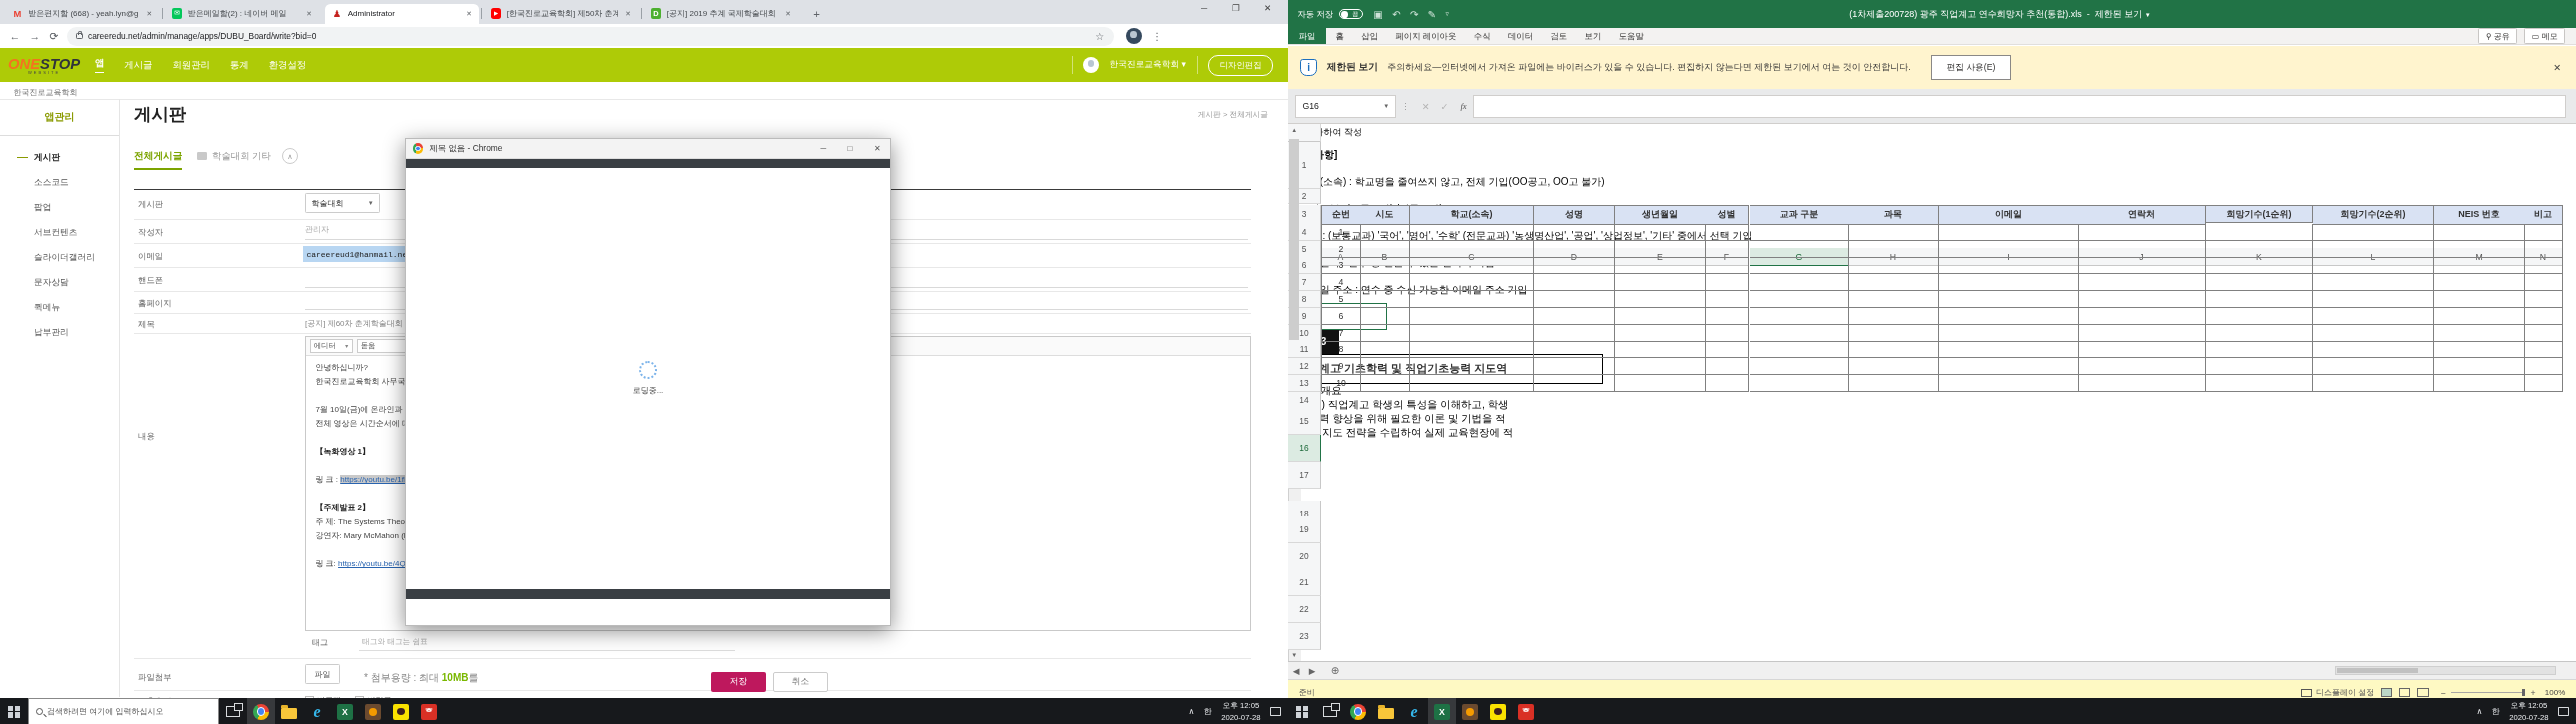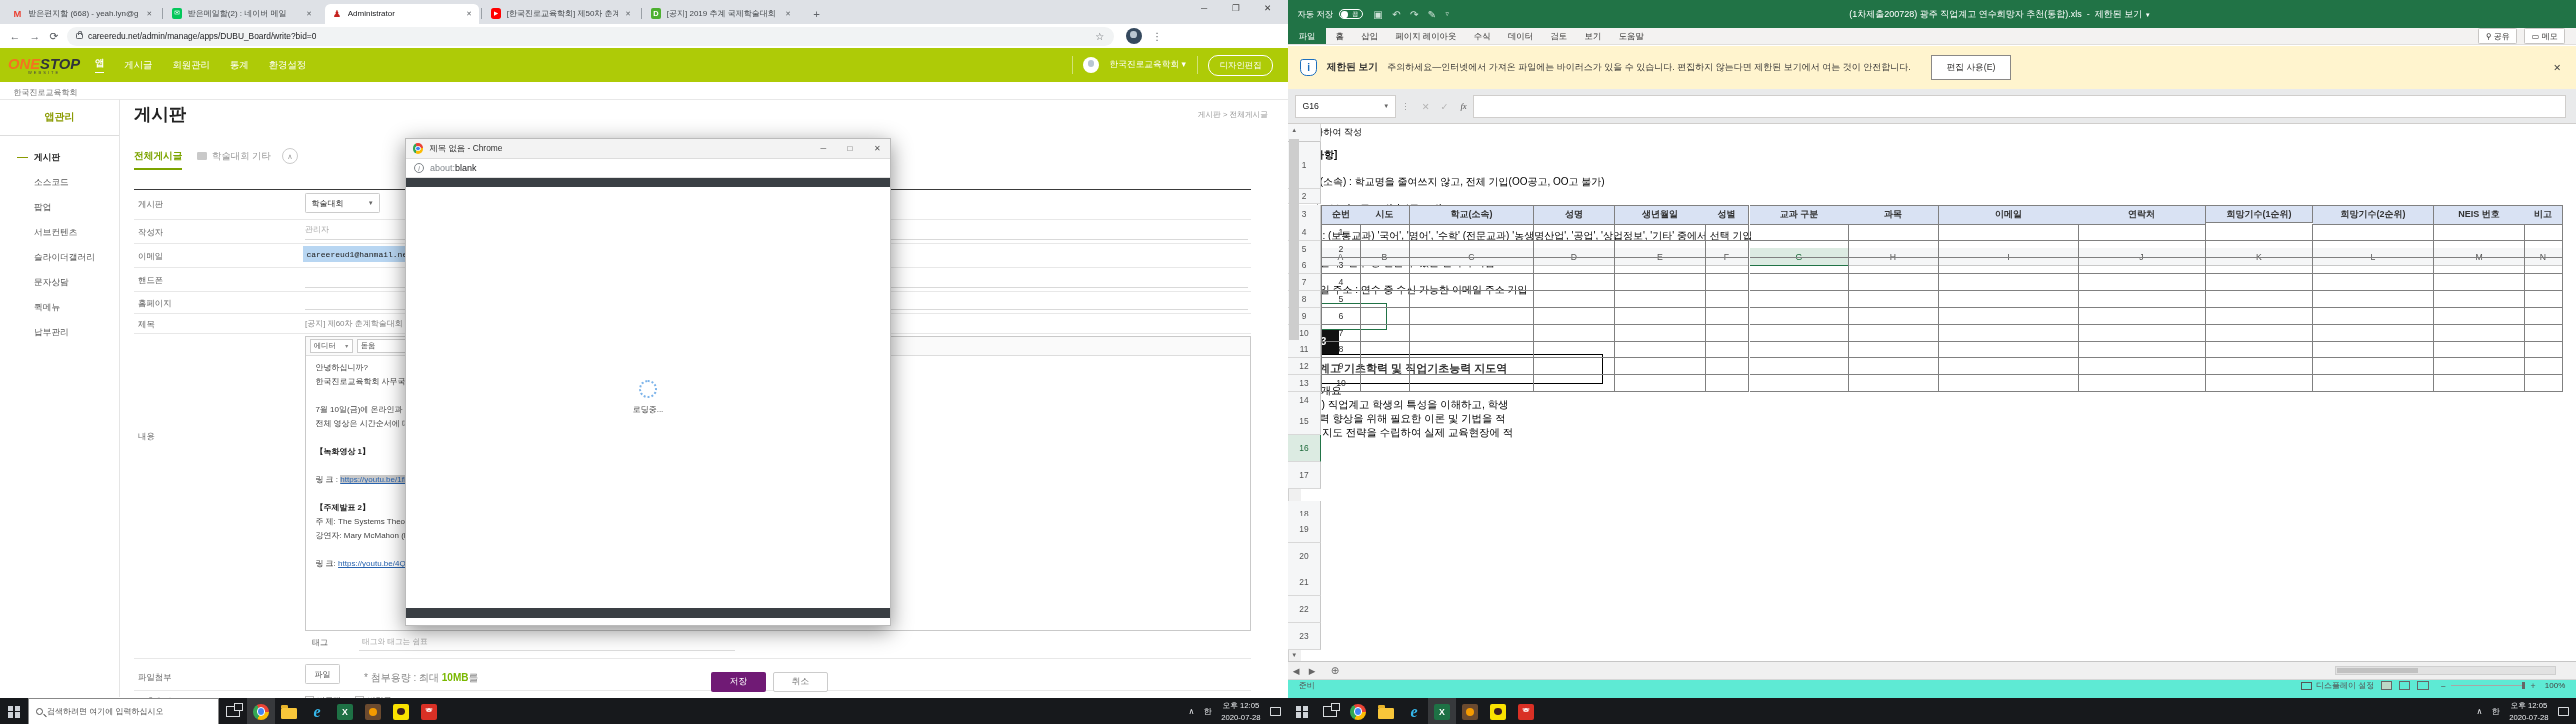--- a/index.html
+++ b/index.html
@@ -280,34 +280,30 @@
 
     <div class="flabel" style="top:635px">공지설정</div>
     <div id="noticeopts" class="ab" style="left:305px;top:633px;font-size:8px;color:#555;display:flex;gap:14.8px">
         <div><span class="rad on"></span>설정안함</div>
         <div><span class="rad"></span>현재 게시판에 공지</div>
         <div><span class="rad"></span>전체 게시판에 공지</div>
       </div>
 
   </div>
 
-  <div class="ab" style="left:711px;top:672px;width:55px;height:20px;background:#701a75;border-radius:2px;color:#fff;display:flex;align-items:center;justify-content:center;font-size:8.7px;z-index:5">저장</div>
+  <div class="ab" style="left:711px;top:672px;width:55px;height:20px;background:#be185d;border-radius:2px;color:#fff;display:flex;align-items:center;justify-content:center;font-size:8.7px;z-index:5">저장</div>
   <div class="ab" style="left:773px;top:672px;width:55px;height:20px;border:0.7px solid #ccc;border-radius:2px;color:#777;display:flex;align-items:center;justify-content:center;font-size:8.7px;background:#fff;z-index:5">취소</div>
 
   <div id="popup">
     <div style="height:20px;background:#f3f3f3;display:flex;align-items:center;border-bottom:0.7px solid #ddd">
       <span class="chromeball" style="margin:0 6px 0 6.7px"></span>
       <span style="font-size:8.4px;color:#333">제목 없음 - Chrome</span>
       <span style="margin-left:auto;color:#555;font-size:8px">─</span>
       <span style="margin:0 21.5px;color:#555;font-size:8px">□</span>
       <span style="margin-right:9.4px;color:#555;font-size:8px">✕</span>
-    </div>
-    <div style="height:19px;background:#fff;display:flex;align-items:center;border-bottom:0.7px solid #e0e0e0">
-      <span style="width:10px;height:10px;border:1px solid #80868b;border-radius:50%;color:#80868b;font-size:6.7px;display:flex;align-items:center;justify-content:center;margin:0 6px 0 8px;font-style:italic">i</span>
-      <span style="font-size:9px"><span style="color:#80868b">about:</span><span style="color:#202124">blank</span></span>
     </div>
     <div style="height:9.4px;background:#3a3f44"></div>
     <div style="height:421px;background:#fff;display:flex;flex-direction:column;align-items:center;justify-content:center">
       <div class="spin"></div>
       <div style="margin-top:6.7px;font-size:8px;color:#444">로딩중...</div>
     </div>
     <div style="height:9.4px;background:#3a3f44"></div>
   </div>
 
   <div class="task">
@@ -647,21 +643,21 @@
 
   <div class="ab" style="left:0;top:661px;width:1288px;height:18px;background:#f0f0f0;border-top:0.7px solid #c6c6c6;display:flex;align-items:stretch">
     <span style="display:flex;align-items:center;padding:0 4.7px;color:#666">◀</span>
     <span style="display:flex;align-items:center;padding:0 4.7px;color:#666;margin-right:4px">▶</span>
     <span style="display:flex;align-items:center;margin-left:6.7px;color:#666;font-size:10px">⊕</span>
     <div style="margin-left:auto;margin-right:20px;align-self:center;width:221px;height:8.7px;background:#e2e2e2;border:0.7px solid #cfcfcf;position:relative">
       <div style="position:absolute;left:1.3px;top:1.3px;width:81px;height:4.7px;background:#c1c1c1"></div>
     </div>
   </div>
 
-  <div class="ab" style="left:0;top:679px;width:1288px;height:19px;background:#5eead4;border-top:0.7px solid #d6d6d6;display:flex;align-items:flex-start">
+  <div class="ab" style="left:0;top:679px;width:1288px;height:19px;background:#fef9c3;border-top:0.7px solid #d6d6d6;display:flex;align-items:flex-end">
     <span style="margin-left:10.7px;font-size:8px;color:#555">준비</span>
     <div style="margin-left:auto;display:flex;align-items:center;padding-right:10.7px">
       <span style="width:10.7px;height:8px;border:1px solid #555;margin-right:4px"></span>
       <span style="font-size:8px;color:#555">디스플레이 설정</span>
       <span class="vicon" style="background:#bcd7c6"></span>
       <span class="vicon"></span>
       <span class="vicon"></span>
       <span style="margin:0 5.4px 0 12px;color:#555">−</span>
       <span style="width:74px;height:1.3px;background:#a9a7a5;position:relative">
           <span style="position:absolute;right:0;top:-2.7px;width:2.7px;height:6.7px;background:#666"></span>

